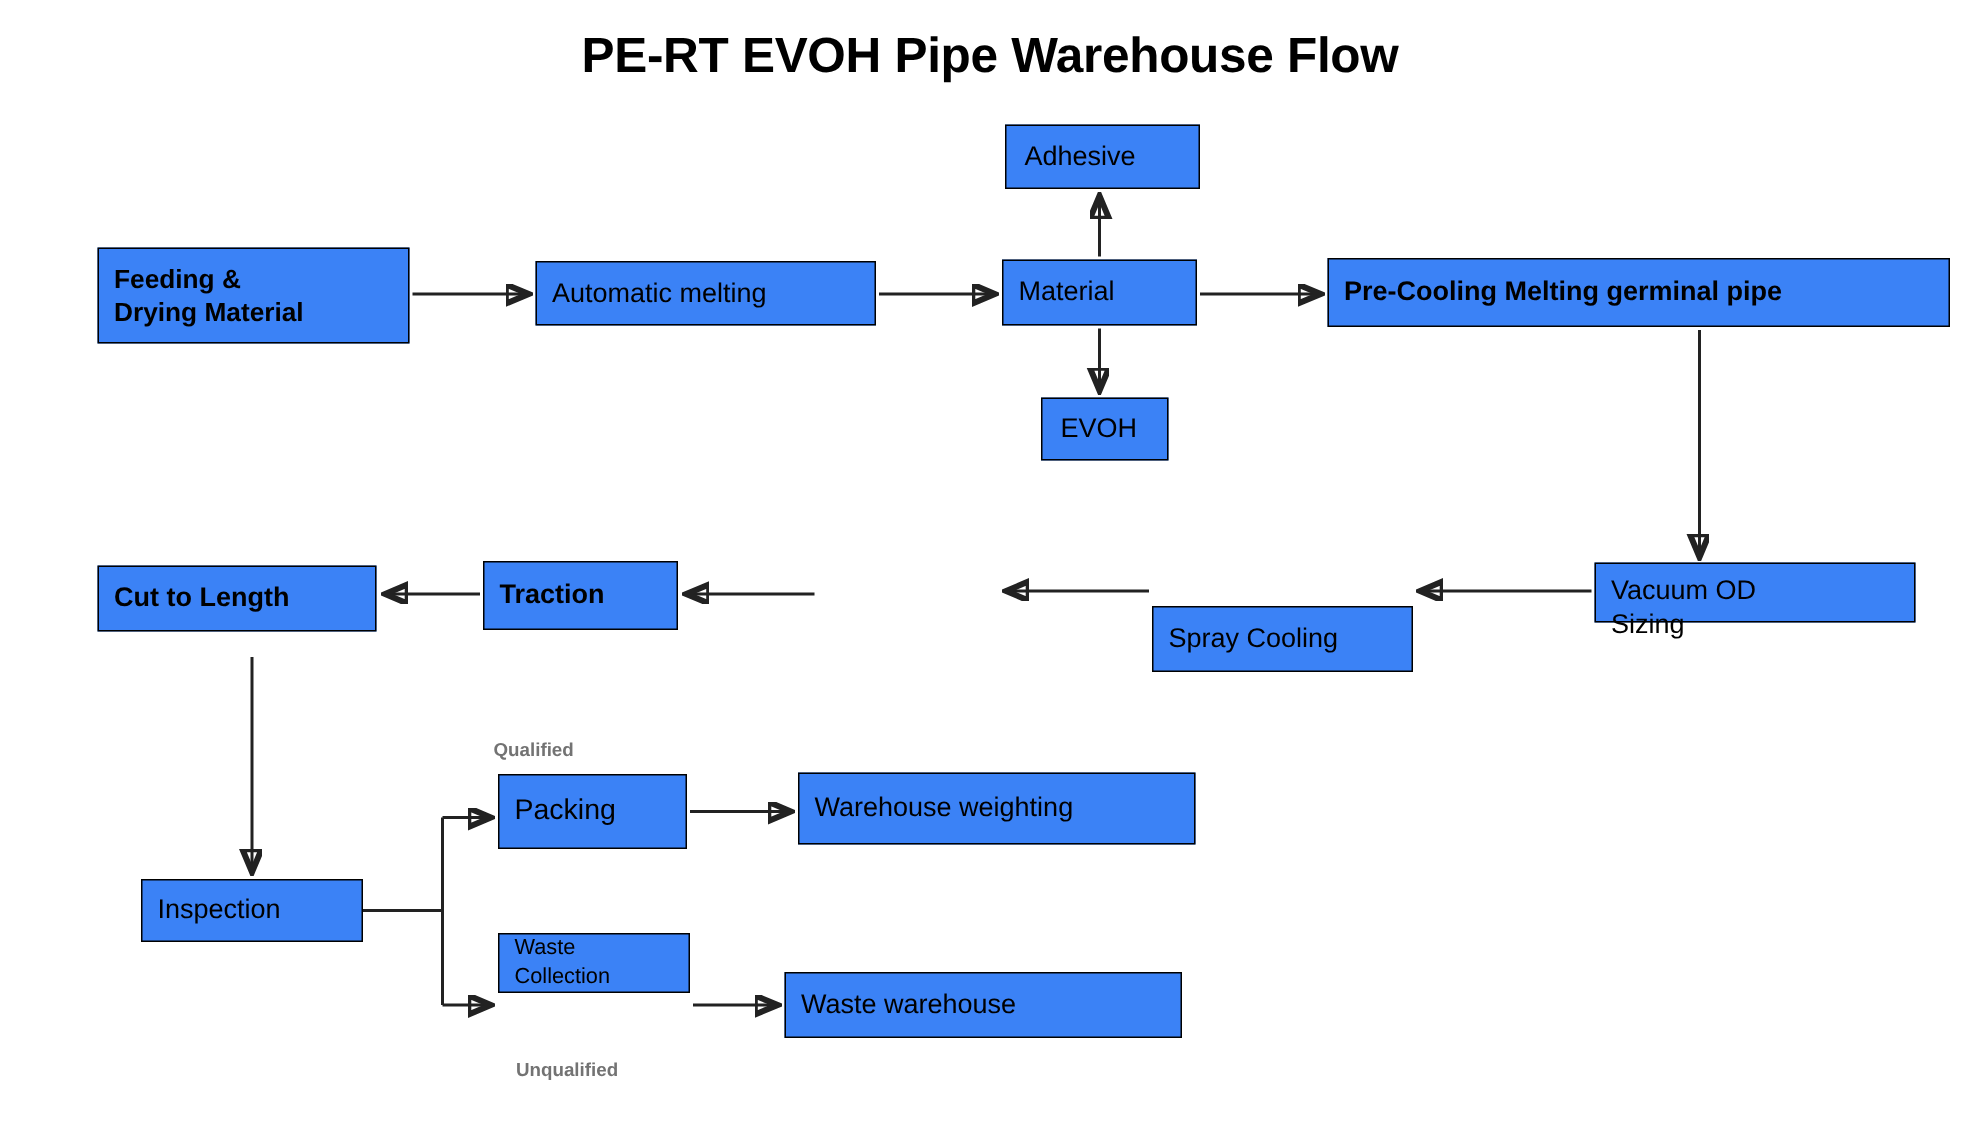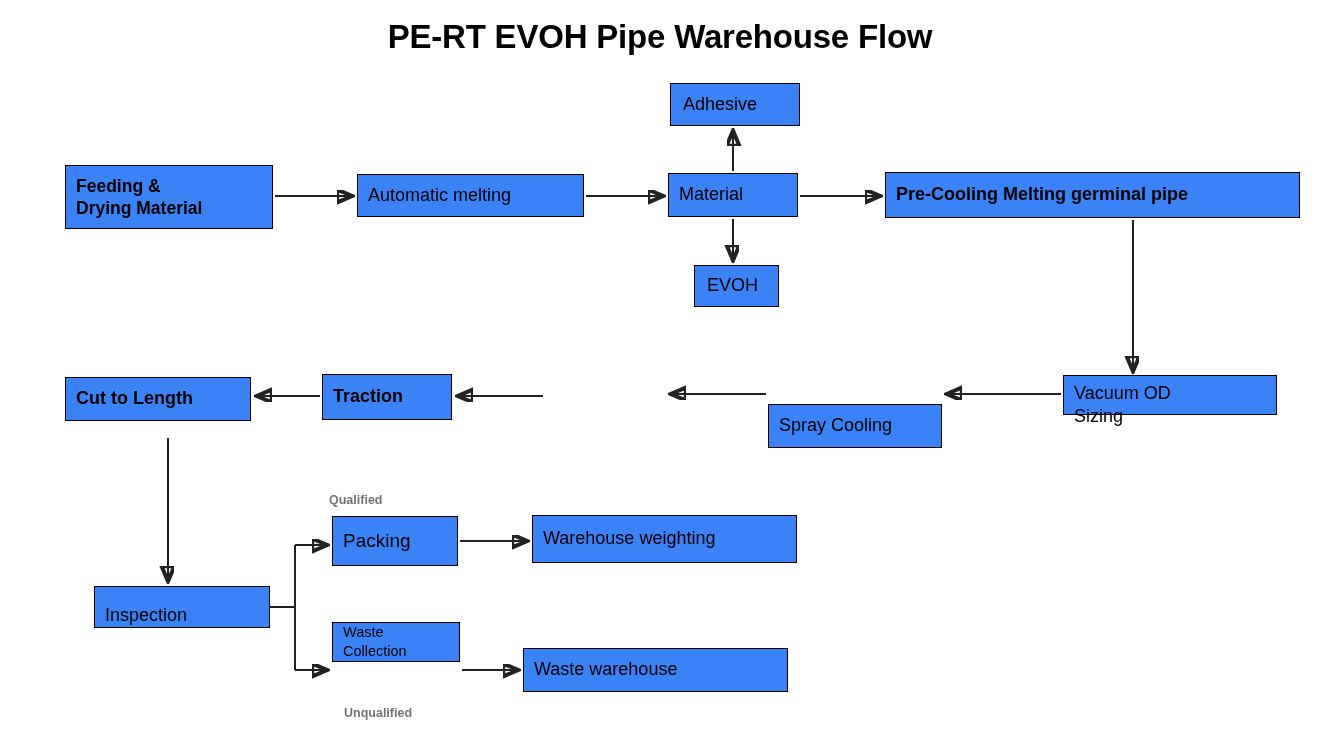--- a/index.html
+++ b/index.html
@@ -195,21 +195,21 @@
 
 
   <div class="node" style="left:322px; top:374px; width:130px; height:46px; font-size:18px; font-weight:bold;">
     <span class="lbl">Traction</span>
   </div>
 
   <div class="node" style="left:65px; top:377px; width:186px; height:44px; font-size:18px; font-weight:bold;">
     <span class="lbl">Cut to Length</span>
   </div>
 
-  <div class="node" style="left:94px; top:586px; width:176px; height:42px; font-size:18px;align-items:flex-end;">
+  <div class="node" style="left:94px; top:586px; width:148px; height:42px; font-size:18px;">
     <span class="lbl">Inspection</span>
   </div>
 
   <div class="node" style="left:332px; top:516px; width:126px; height:50px; font-size:19px;">
     <span class="lbl">Packing</span>
   </div>
 
   <div class="node" style="left:532px; top:515px; width:265px; height:48px; font-size:18px;">
     <span class="lbl">Warehouse weighting</span>
   </div>

